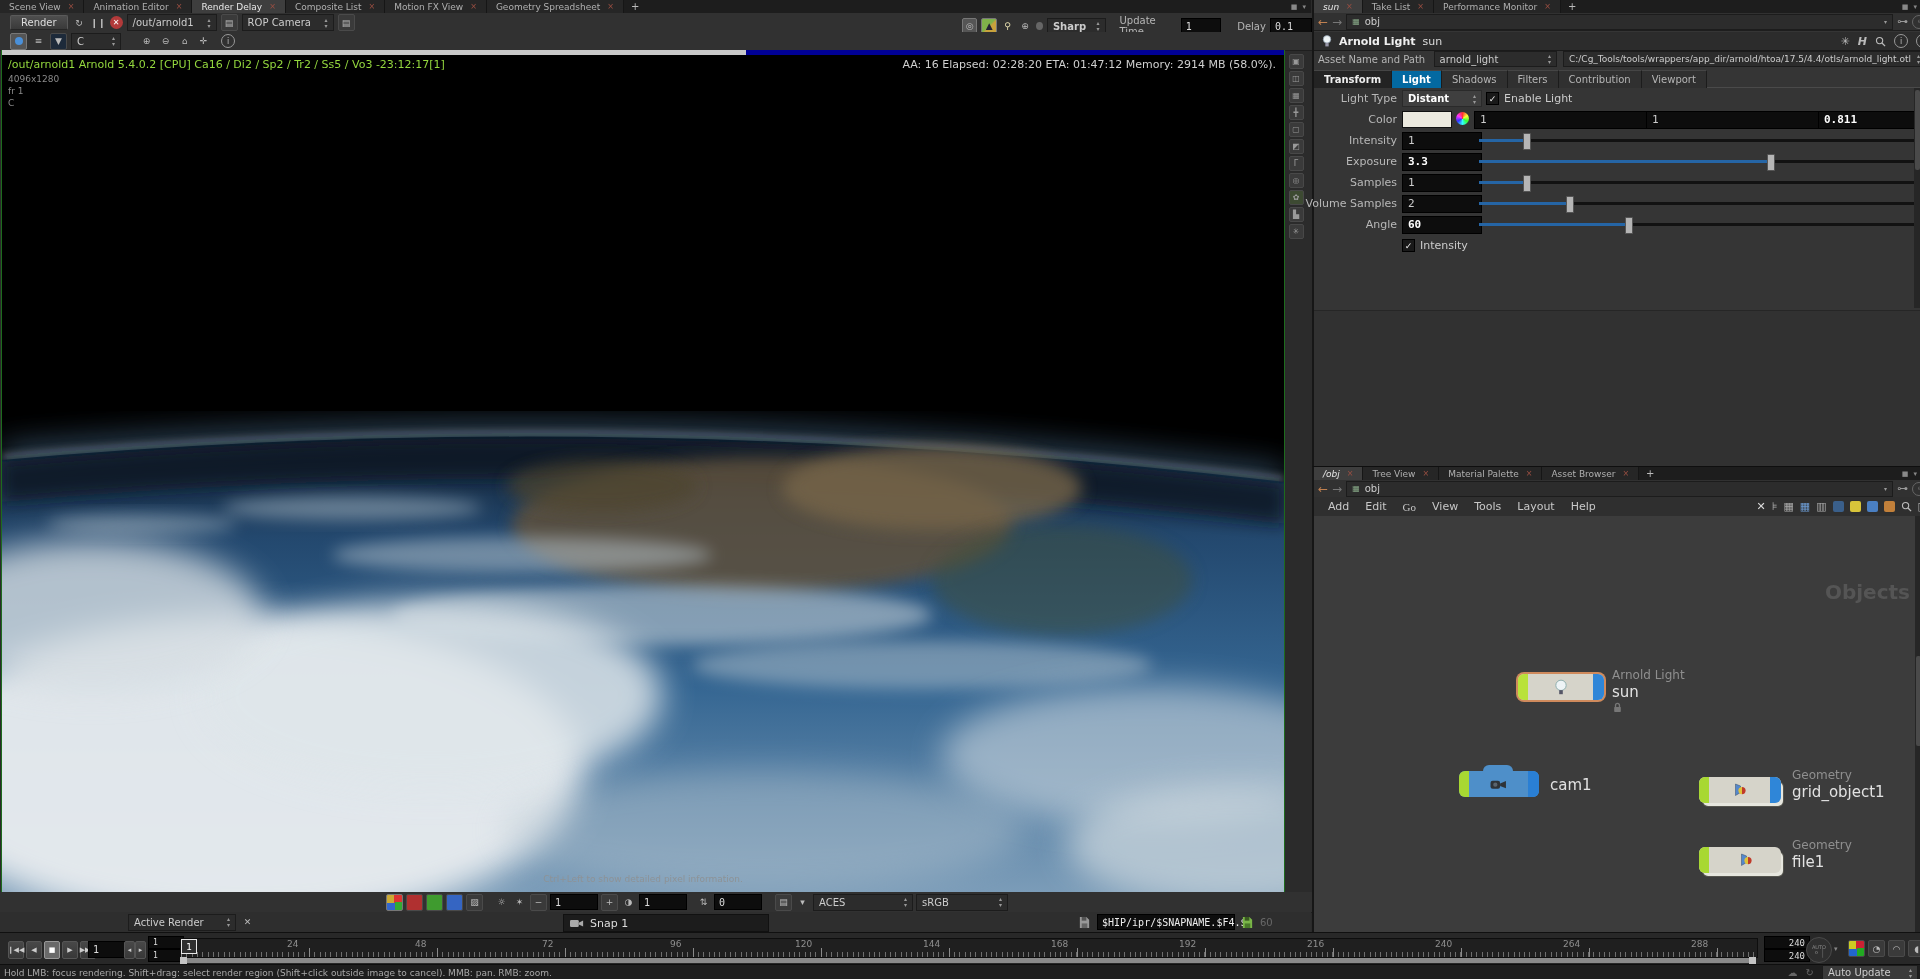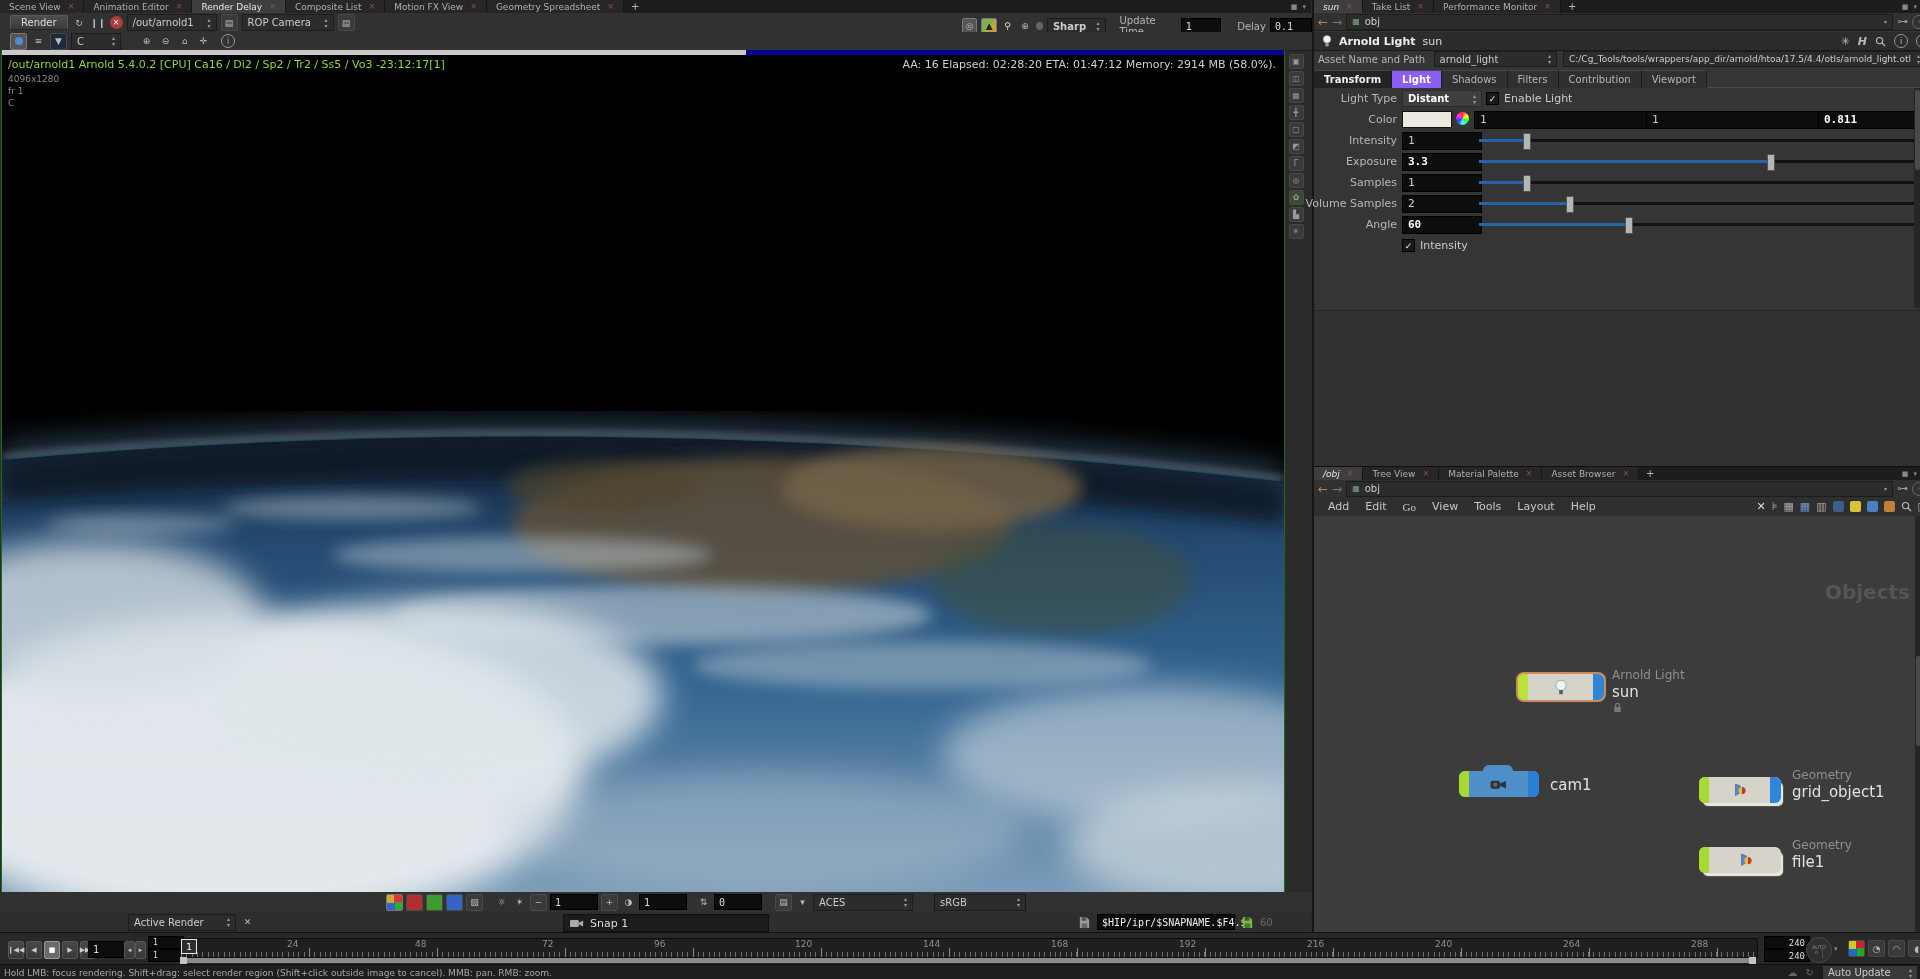--- a/index.html
+++ b/index.html
@@ -40,21 +40,21 @@
   .vfld{background:#0d0d0d;border:1px solid #000;color:#ccc;font-size:11px;height:16px;
         font-family:"DejaVu Sans Mono",monospace;display:flex;align-items:center;padding:0 5px;}
   .vfld.bold{color:#fff;font-weight:bold;}
   .sl{position:absolute;height:3px;background:#121212;top:8px;}
   .sl .fill{position:absolute;left:0;top:0;bottom:0;background:#2565a5;}
   .sl .hdl{position:absolute;top:-6px;width:6px;height:15px;background:#b5b5b5;border:1px solid #555;border-radius:1px;}
   .chk{width:11px;height:11px;background:#191919;border:1px solid #000;color:#efefef;font-size:9px;
        display:inline-flex;align-items:center;justify-content:center;}
   .ttab{display:inline-flex;align-items:center;padding:0 10px;height:17px;font-size:10px;background:#303030;
         color:#b5b5b5;border-right:1px solid #1c1c1c;border-top:1px solid #454545;}
-  .ttab.active{background:#8b5cf6;color:#fff;font-weight:bold;}
+  .ttab.active{background:#0369a1;color:#fff;font-weight:bold;}
   .ttab.first{background:#232323;color:#eee;font-weight:bold;}
   
   .node{position:absolute;height:26px;border-radius:6px;background:#d6d4ca;display:flex;overflow:hidden;}
   .node.sel{box-shadow:0 0 0 2px #cf8a5c;}
   .node.stacked{box-shadow:3px 4px 0 -1px #e6e6de,3px 4px 0 0 #55554e;}
   .gstripe{width:10px;background:#a8d832;}
   .bstripe{width:11px;background:#2f86d8;}
   .nbody{flex:1;display:flex;align-items:center;justify-content:center;}
   .ntype{position:absolute;color:#8f8f8f;font-size:12px;white-space:nowrap;}
   .nname{position:absolute;color:#e2e2e2;font-size:15px;white-space:nowrap;}
@@ -214,20 +214,21 @@
 
       <div class="abs" style="left:0;top:0;width:1282px;height:5px;background:#000096;">
         <div style="width:58%;height:5px;background:#c9c9c9;"></div>
       </div>
 
       <div class="abs" style="left:6px;top:8px;color:#94d83e;font-size:11px;white-space:nowrap;">/out/arnold1   Arnold 5.4.0.2 [CPU]  Ca16 / Di2 / Sp2 / Tr2 / Ss5 / Vo3 -23:12:17[1]</div>
       <div class="abs" style="right:8px;top:8px;color:#cfcfcf;font-size:11px;white-space:nowrap;">AA: 16   Elapsed: 02:28:20   ETA: 01:47:12   Memory: 2914 MB   (58.0%).</div>
       <div class="abs" style="left:6px;top:24px;color:#8a8a8a;font-size:9px;">4096x1280</div>
       <div class="abs" style="left:6px;top:36px;color:#8a8a8a;font-size:9px;">fr 1</div>
       <div class="abs" style="left:6px;top:48px;color:#8a8a8a;font-size:9px;">C</div>
+      <div class="abs" style="left:0;right:0;bottom:8px;text-align:center;color:#8d9296;font-size:9px;">Ctrl+Left to show detailed pixel information.</div>
     </div>
 
     <div class="abs" style="left:1286px;top:52px;width:20px;height:260px;">
       <div class="stripic">▣</div>
       <div class="stripic">◫</div>
       <div class="stripic">▦</div>
       <div class="stripic">╋</div>
       <div class="stripic">▢</div>
       <div class="stripic">◩</div>
       <div class="stripic">Γ</div>
@@ -254,21 +255,21 @@
       <div class="fld" style="width:38px;">0</div>
       <div class="icbtn" style="margin-left:10px;">▤</div>
       <div class="icbtn flat">▾</div>
       <div class="dd" style="width:88px;">
         <span>ACES</span>
           <span class="sp">
             <span>▴</span>
             <span>▾</span>
           </span>
       </div>
-      <div class="dd" style="width:80px;margin-left:18px;">
+      <div class="dd" style="width:80px;">
         <span>sRGB</span>
           <span class="sp">
             <span>▴</span>
             <span>▾</span>
           </span>
       </div>
     </div>
 
     <div class="tb abs" style="left:0;top:912px;width:1311px;height:20px;background:#2e2e2e;">
       <div class="dd" style="margin-left:128px;width:96px;">
@@ -608,21 +609,21 @@
     <div class="pbtn" style="position:absolute;left:135px;top:8px;width:9px;">▸</div>
     <div class="fld mono" style="position:absolute;left:148px;top:3px;width:26px;height:11px;font-size:8px;">1</div>
     <div class="fld mono" style="position:absolute;left:148px;top:16px;width:26px;height:11px;font-size:8px;">1</div>
 
     <div class="ruler" style="left:180px;top:5px;width:1576px;height:18px;">
       <div class="ticks"></div>
         <div class="bigticks"></div>
       <span class="tickl" style="left:106px;">24</span>
       <span class="tickl" style="left:234px;">48</span>
       <span class="tickl" style="left:361px;">72</span>
-      <span class="tickl" style="left:473px;">96</span>
+      <span class="tickl" style="left:489px;">96</span>
       <span class="tickl" style="left:614px;">120</span>
       <span class="tickl" style="left:742px;">144</span>
       <span class="tickl" style="left:870px;">168</span>
       <span class="tickl" style="left:998px;">192</span>
       <span class="tickl" style="left:1126px;">216</span>
       <span class="tickl" style="left:1254px;">240</span>
       <span class="tickl" style="left:1382px;">264</span>
       <span class="tickl" style="left:1510px;text-align:center;">288</span>
       <div style="position:absolute;left:0;top:0;width:14px;height:13px;background:#2e2e2e;border:1px solid #e8e8e8;color:#fff;font-size:9px;display:flex;align-items:center;justify-content:center;">1</div>
     </div>

